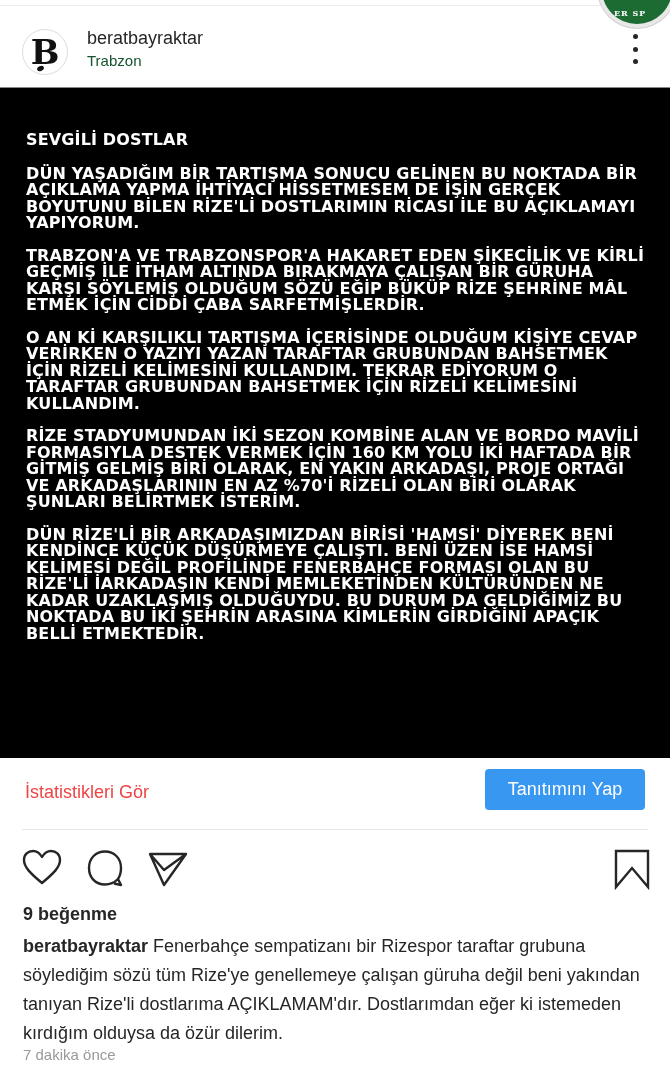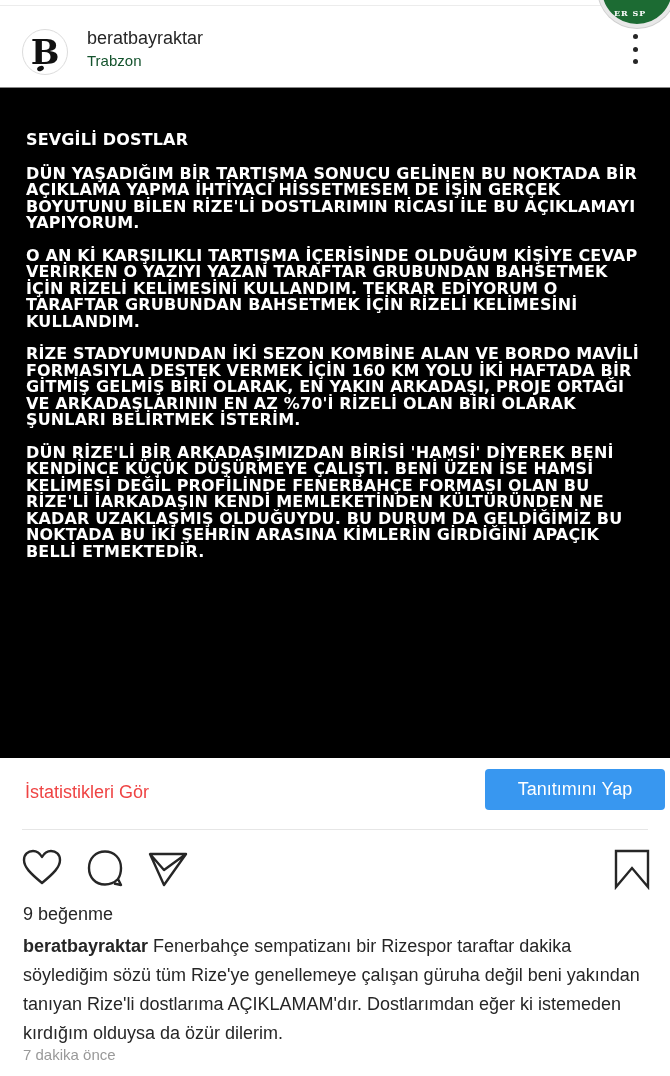--- a/index.html
+++ b/index.html
@@ -35,31 +35,31 @@
     position: absolute; left: 26px; top: 44px; width: 620px; color: #fff;
     font-family: "DejaVu Sans", sans-serif; font-weight: bold; font-size: 16px; line-height: 16.5px;
     letter-spacing: 0.15px; text-transform: uppercase;
   }
   .image-text p { margin: 0 0 16px 0; }
   .image-text p.greeting { margin-bottom: 17px; }
 
   .insights-row { position: absolute; left: 0; top: 758px; width: 670px; height: 64px; }
   .insights-link { position: absolute; left: 25px; top: 24px; font-size: 18px; color: #ef4444; cursor: pointer; }
   .promote-btn {
-    position: absolute; left: 485px; top: 11px; width: 180px; height: 41px; border-radius: 4px;
+    position: absolute; left: 485px; top: 11px; width: 160px; height: 41px; border-radius: 4px;
     background: #3897f0; color: #fff; font-size: 18px; border: none; display: flex; align-items: center; justify-content: center;
     font-family: "Liberation Sans", sans-serif; cursor: pointer; padding: 0;
   }
   .divider { position: absolute; left: 22px; top: 829px; width: 626px; height: 1px; background: #e6e6e6; }
 
   .actions { position: absolute; left: 0; top: 840px; width: 670px; height: 54px; }
   .act { position: absolute; top: 6px; width: 44px; height: 44px; cursor: pointer; }
   .act svg { width: 100%; height: 100%; }
 
-  .likes { position: absolute; left: 23px; top: 904px; font-size: 18px; font-weight: normal; color: #262626; }
+  .likes { position: absolute; left: 23px; top: 904px; font-size: 18px; font-weight: bold; color: #262626; }
   .caption { position: absolute; left: 23px; top: 932px; width: 630px; font-size: 18px; line-height: 29px; color: #262626; }
   .caption b { font-weight: bold; }
   .timestamp { position: absolute; left: 23px; top: 1046px; font-size: 15px; color: #999; }
 </style>
 </head>
 <body>
 
 <div class="topline"></div>
 <div class="corner-badge">
     <span>ER SP</span>
@@ -76,20 +76,21 @@
     <i></i>
     <i></i>
     <i></i>
   </div>
 </div>
 
 <div class="post-image">
   <div class="image-text">
     <p class="greeting">SEVGİLİ DOSTLAR</p>
     <p>DÜN YAŞADIĞIM BİR TARTIŞMA SONUCU GELİNEN BU NOKTADA BİR AÇIKLAMA YAPMA İHTİYACI HİSSETMESEM DE İŞİN GERÇEK BOYUTUNU BİLEN RİZE'Lİ DOSTLARIMIN RİCASI İLE BU AÇIKLAMAYI YAPIYORUM.</p>
+    <p>TRABZON'A VE TRABZONSPOR'A HAKARET EDEN ŞİKECİLİK VE KİRLİ GEÇMİŞ İLE İTHAM ALTINDA BIRAKMAYA ÇALIŞAN BİR GÜRUHA KARŞI SÖYLEMİŞ OLDUĞUM SÖZÜ EĞİP BÜKÜP RİZE ŞEHRİNE MÂL ETMEK İÇİN CİDDİ ÇABA SARFETMİŞLERDİR.</p>
     <p>O AN Kİ KARŞILIKLI TARTIŞMA İÇERİSİNDE OLDUĞUM KİŞİYE CEVAP VERİRKEN O YAZIYI YAZAN TARAFTAR GRUBUNDAN BAHSETMEK İÇİN RİZELİ KELİMESİNİ KULLANDIM. TEKRAR EDİYORUM O TARAFTAR GRUBUNDAN BAHSETMEK İÇİN RİZELİ KELİMESİNİ KULLANDIM.</p>
     <p>RİZE STADYUMUNDAN İKİ SEZON KOMBİNE ALAN VE BORDO MAVİLİ FORMASIYLA DESTEK VERMEK İÇİN 160 KM YOLU İKİ HAFTADA BİR GİTMİŞ GELMİŞ BİRİ OLARAK, EN YAKIN ARKADAŞI, PROJE ORTAĞI VE ARKADAŞLARININ EN AZ %70'İ RİZELİ OLAN BİRİ OLARAK ŞUNLARI BELİRTMEK İSTERİM.</p>
     <p>DÜN RİZE'Lİ BİR ARKADAŞIMIZDAN BİRİSİ 'HAMSİ' DİYEREK BENİ KENDİNCE KÜÇÜK DÜŞÜRMEYE ÇALIŞTI. BENİ ÜZEN İSE HAMSİ KELİMESİ DEĞİL PROFİLİNDE FENERBAHÇE FORMASI OLAN BU RİZE'Lİ İARKADAŞIN KENDİ MEMLEKETİNDEN KÜLTÜRÜNDEN NE KADAR UZAKLAŞMIŞ OLDUĞUYDU. BU DURUM DA GELDİĞİMİZ BU NOKTADA BU İKİ ŞEHRİN ARASINA KİMLERİN GİRDİĞİNİ APAÇIK BELLİ ETMEKTEDİR.</p>
   </div>
 </div>
 
 <div class="insights-row">
   <div class="insights-link">İstatistikleri Gör</div>
   <button class="promote-btn">Tanıtımını Yap</button>
 </div>
@@ -115,16 +116,16 @@
     <svg viewBox="0 0 44 44">
         <path d="M6 5 L 38 5 L 38 41 L 22 22 L 6 41 Z" fill="none" stroke="#262626" stroke-width="2.4" stroke-linejoin="miter"></path>
       </svg>
   </div>
 </div>
 
 <div class="likes">9 beğenme</div>
 
 <div class="caption">
   <b>beratbayraktar</b>
-  <span>Fenerbahçe sempatizanı bir Rizespor taraftar dakika söylediğim sözü tüm Rize'ye genellemeye çalışan güruha değil beni yakından tanıyan Rize'li dostlarıma AÇIKLAMAM'dır. Dostlarımdan eğer ki istemeden kırdığım olduysa da özür dilerim.</span>
+  <span>Fenerbahçe sempatizanı bir Rizespor taraftar grubuna söylediğim sözü tüm Rize'ye genellemeye çalışan güruha değil beni yakından tanıyan Rize'li dostlarıma AÇIKLAMAM'dır. Dostlarımdan eğer ki istemeden kırdığım olduysa da özür dilerim.</span>
 </div>
 
 <div class="timestamp">7 dakika önce</div>
 
 </body></html>

